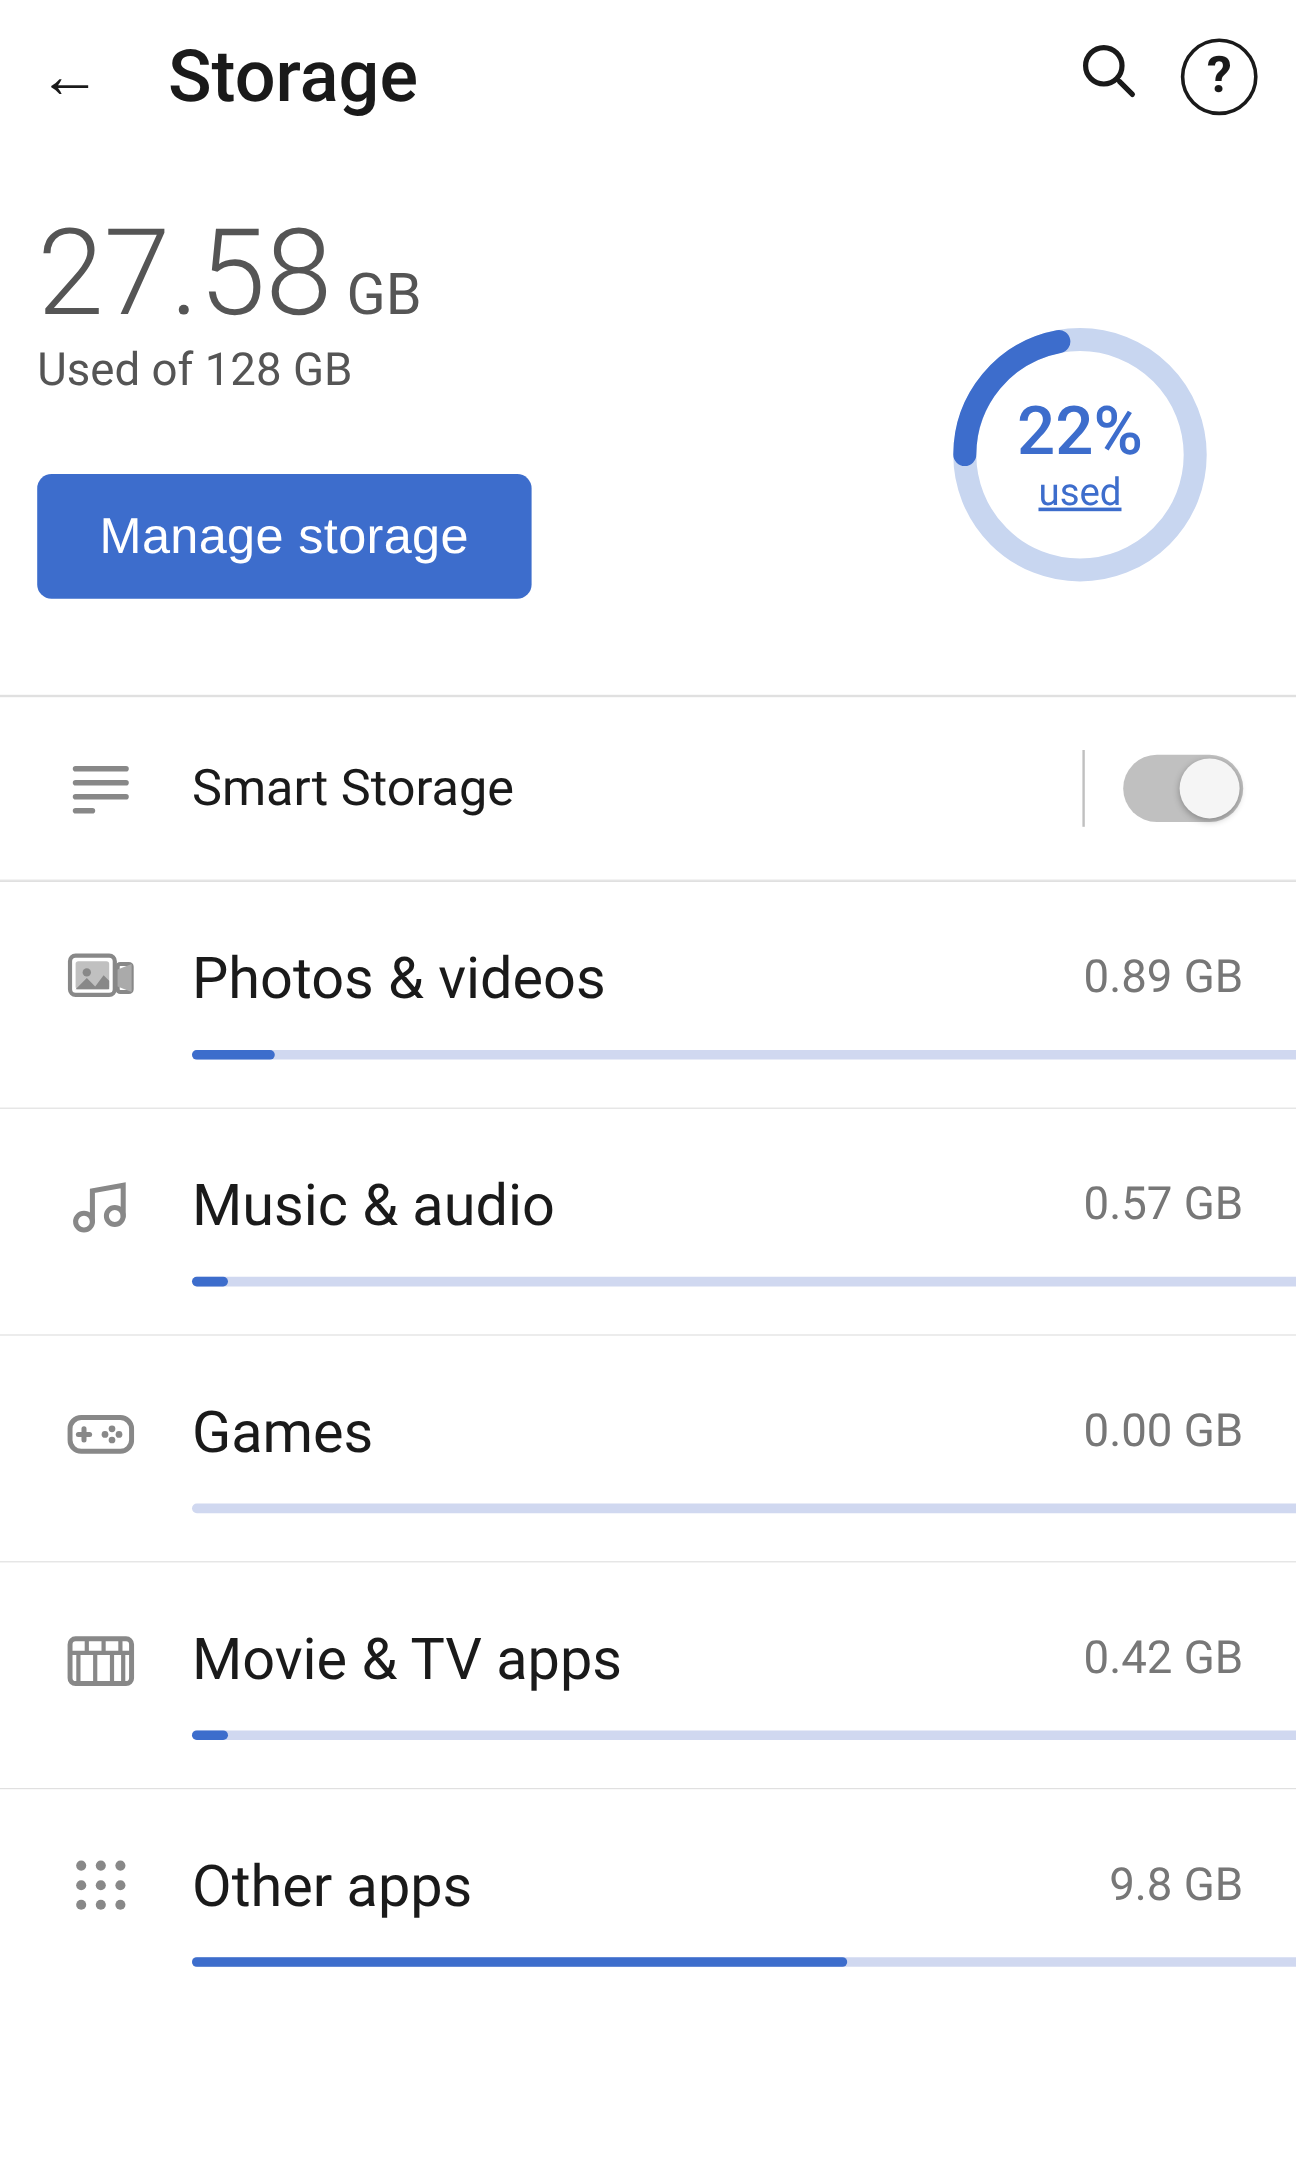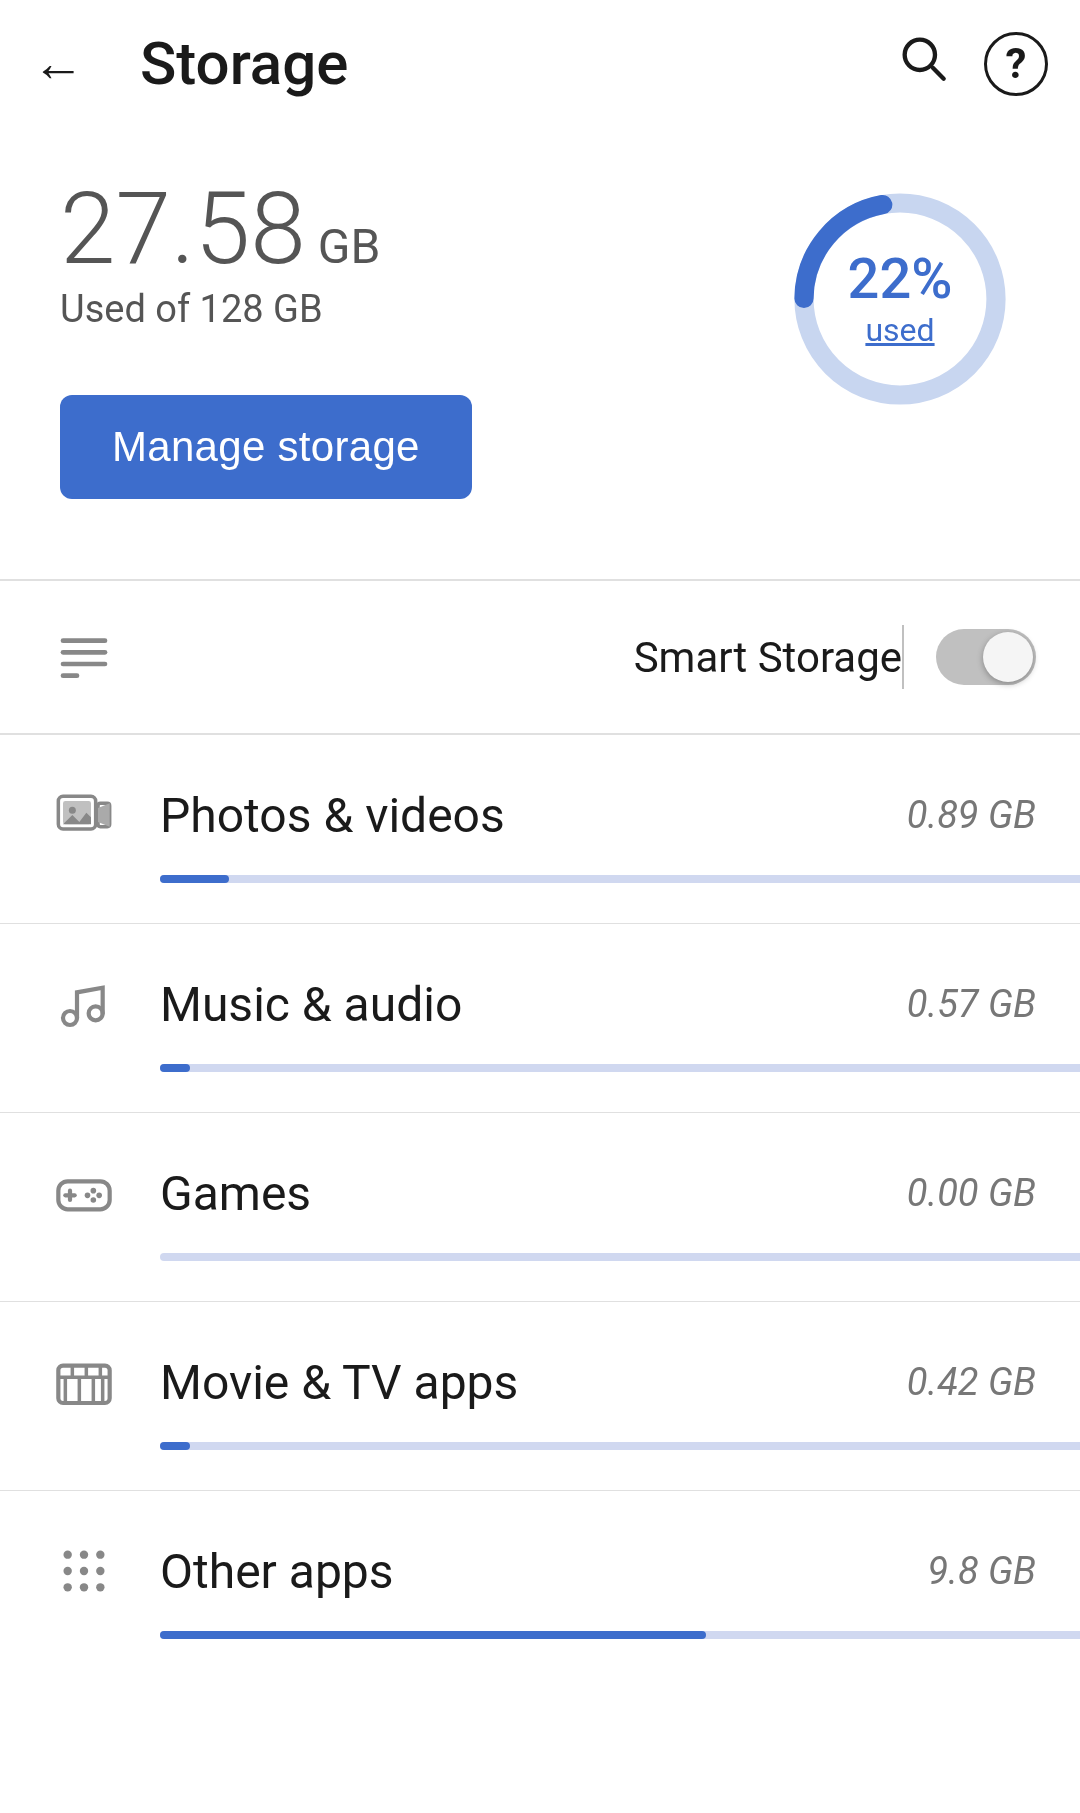--- a/index.html
+++ b/index.html
@@ -54,22 +54,22 @@
       justify-content: center;
       font-size: 42px;
       font-weight: 700;
       color: #1a1a1a;
       cursor: pointer;
     }
 
     
     .storage-summary {
       display: flex;
-      align-items: flex-start;
-      padding: 60px 60px 80px 60px;
+      align-items: flex-end;
+      padding: 60px 60px 80px 31px;
       gap: 32px;
     }
     .storage-text {
       flex: 1;
     }
     .storage-amount {
       font-size: 100px;
       font-weight: 300;
       color: #555555;
       line-height: 1;
@@ -142,21 +142,20 @@
       background: #e0e0e0;
       margin: 0;
     }
 
     
     .smart-storage-row {
       display: flex;
       align-items: center;
       padding: 36px 44px;
       border-bottom: 1px solid #e0e0e0;
-      text-align: right;
     }
     .row-icon {
       width: 80px;
       height: 80px;
       display: flex;
       align-items: center;
       justify-content: center;
       margin-right: 36px;
       flex-shrink: 0;
     }
@@ -207,21 +206,20 @@
       margin-bottom: 20px;
     }
     .category-label {
       flex: 1;
       font-size: 48px;
       color: #1a1a1a;
     }
     .category-size {
       font-size: 38px;
       color: #777777;
-      font-style: italic;
     }
     .category-bar-track {
       height: 8px;
       background: #d0d8f0;
       border-radius: 4px;
       width: 100%;
       margin-left: 116px;
       margin-bottom: 40px;
       position: relative;
     }

